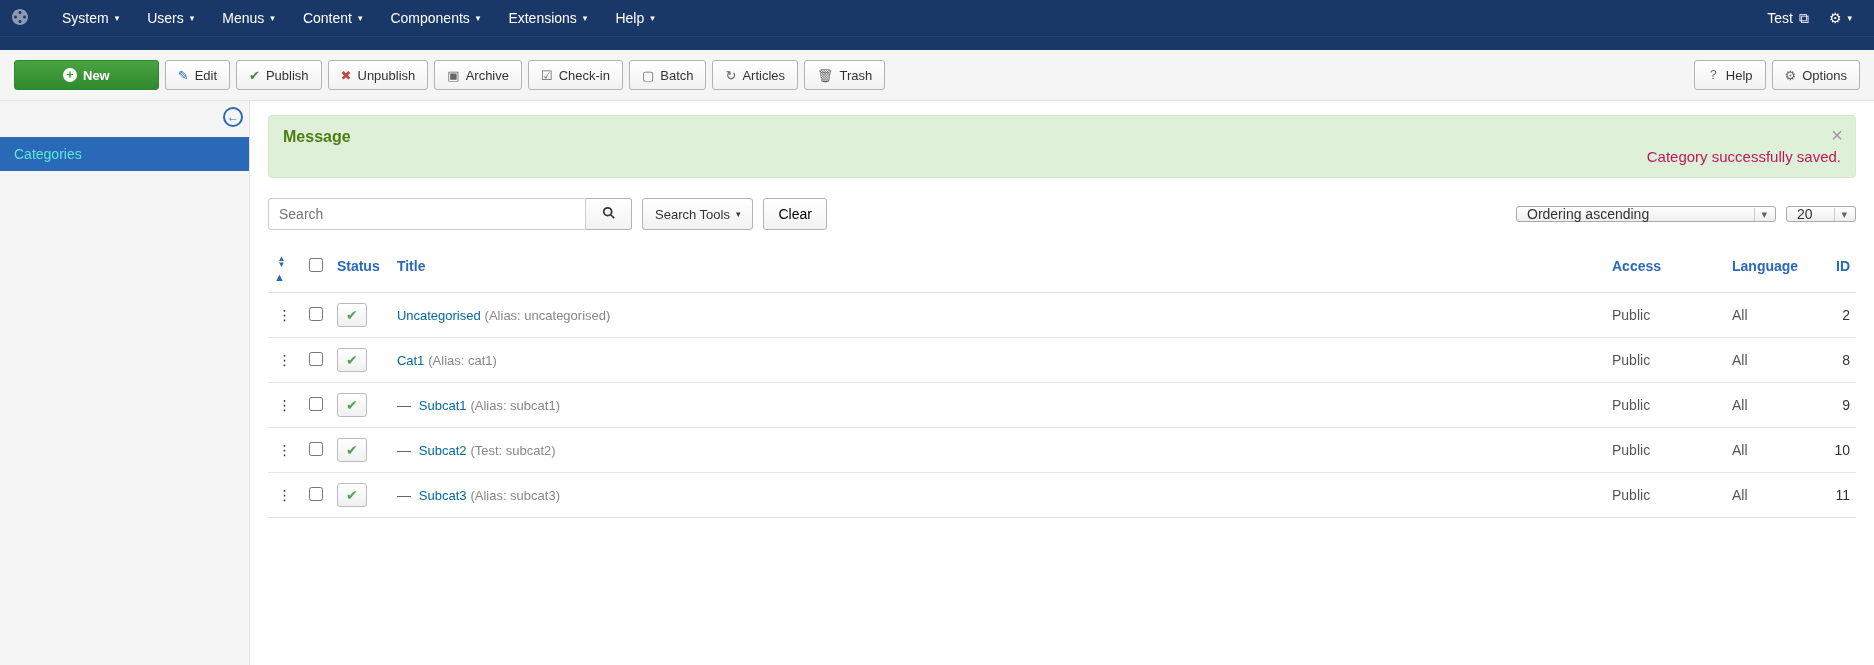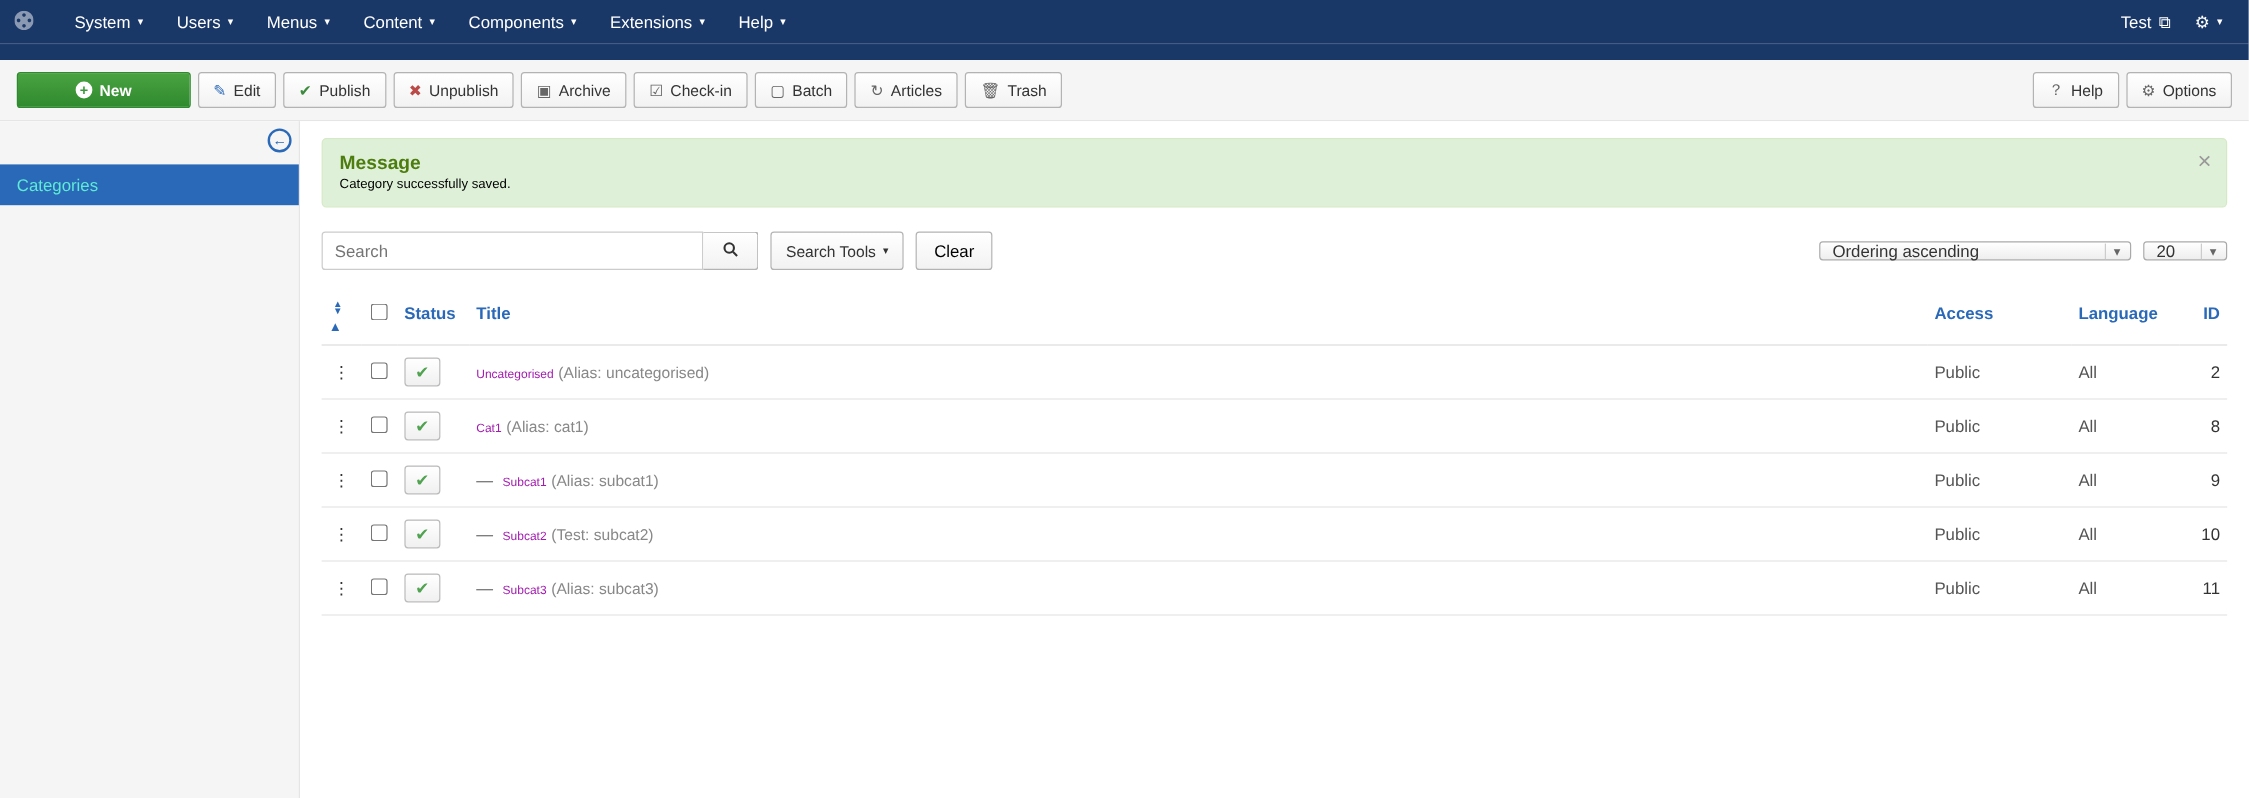--- a/index.html
+++ b/index.html
@@ -34,21 +34,21 @@
 .sidebar-list { margin-top: 36px; }
 .sidebar-item { padding: 9px 14px; cursor: pointer; color: #555; font-size: 14px; }
 .sidebar-item.active { background: #2a69b8; color: #5eead4; }
 
 .content { flex: 1; padding: 14px 18px; }
 
 
 .alert { background: #dff0d8; border: 1px solid #d6e9c6; border-radius: 4px; padding: 12px 14px; position: relative; margin-bottom: 20px; }
 .alert .close { position: absolute; right: 12px; top: 8px; color: #999; font-size: 20px; cursor: pointer; }
 .alert h4 { color: #4d7c0f; font-size: 16px; margin-bottom: 2px; font-weight: bold; }
-.alert p { color: #000000; font-size: 11px; }
+.alert p { color: #be185d; font-size: 15px; text-align: right; }
 
 
 .filter-row { display: flex; gap: 10px; align-items: center; margin-bottom: 10px; }
 .search-group { display: flex; }
 .search-input { width: 318px; padding: 6px 10px; border: 1px solid #ccc; border-radius: 3px 0 0 3px; font-size: 14px; height: 32px; }
 .search-btn { border: 1px solid #b3b3b3; border-left: none; border-radius: 0 3px 3px 0; background: linear-gradient(#fff,#f2f2f2); width: 46px; height: 32px; cursor: pointer; display:flex; align-items:center; justify-content:center; }
 .btn-clear { border: 1px solid #b3b3b3; border-radius: 3px; background: linear-gradient(#fff,#f2f2f2); padding: 6px 14px; height: 32px; cursor: pointer; font-size:14px; }
 .filter-row .spacer { flex: 1; }
 .select-box { border: 1px solid #aaa; border-radius: 3px; background: linear-gradient(#fff,#eee); padding: 6px 28px 6px 10px; height: 16px; font-size: 14px; cursor: pointer; position: relative; display: inline-flex; align-items: center; }
 .select-box::after { content: "▾"; position: absolute; right: 8px; color: #666; font-size: 11px; border-left: 1px solid #ccc; padding-left: 6px; }
@@ -57,21 +57,21 @@
 
 
 .data-table { width: 100%; border-collapse: collapse; }
 .data-table thead th { text-align: left; padding: 8px 6px; color: #2a69b8; font-weight: bold; font-size: 14px; border-bottom: 1px solid #ddd; cursor: pointer; }
 .data-table thead th.center { text-align: center; }
 .data-table thead th.right { text-align: right; }
 .data-table tbody td { padding: 10px 6px; border-bottom: 1px solid #e5e5e5; vertical-align: middle; font-size: 14px; }
 .drag-handle { color: #333; cursor: grab; text-align: center; font-size: 16px; }
 .checkbox-cell { text-align: center; }
 .status-btn { display: inline-flex; align-items: center; justify-content: center; width: 30px; height: 24px; border: 1px solid #bbb; border-radius: 3px; background: linear-gradient(#fff,#f0f0f0); cursor: pointer; color: #51a351; }
-.title-cell a { color: #a21caf; text-decoration: none; font-size: 10px; }
+.title-cell a { color: #0369a1; text-decoration: none; font-size: 13px; }
 .title-cell .alias { color: #888; font-size: 13px; }
 .title-cell .indent { color: #666; margin-right: 4px; }
 .sort-icons { display:inline-flex; flex-direction:column; font-size:8px; line-height:6px; color:#2a69b8; margin-right:6px; }
 .sort-up { color:#2a69b8; font-size:11px; margin-right:10px; }
 .access-col, .lang-col { color: #555; }
 .id-col { text-align: right; font-size: 15px; }
 input[type=checkbox] { width:14px; height:14px; }
 </style>
 </head>
 <body>

